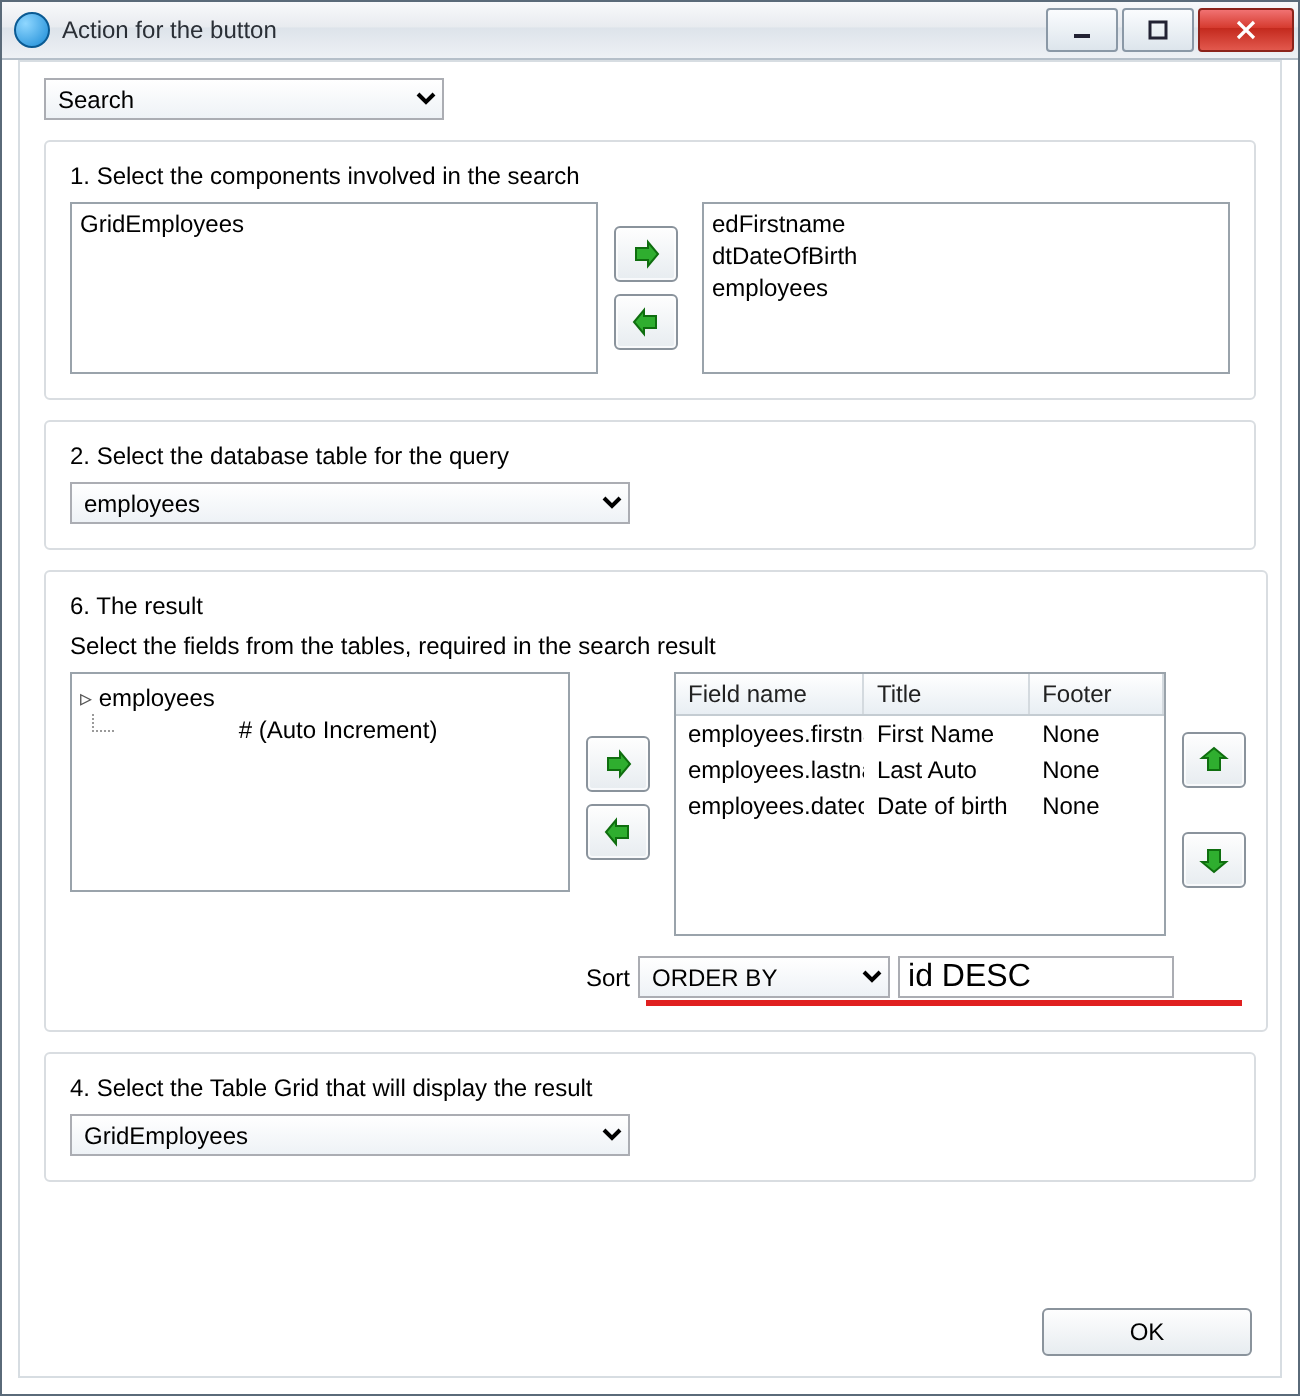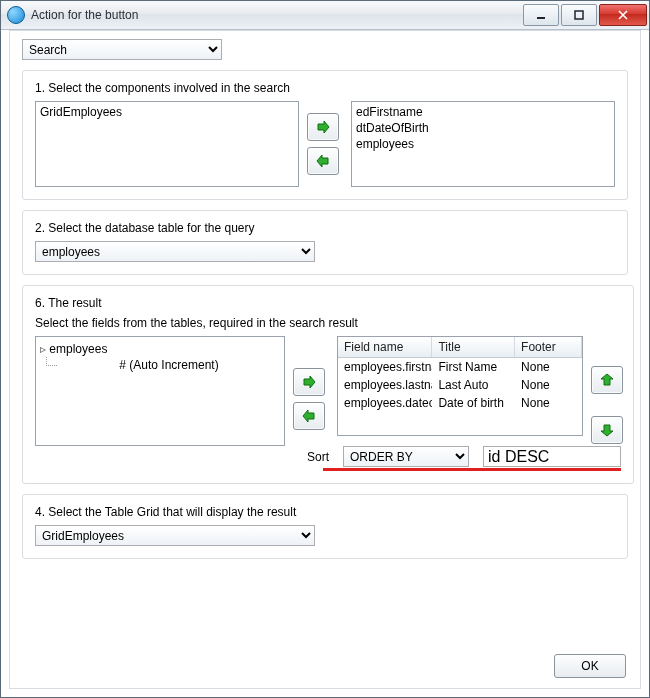--- a/index.html
+++ b/index.html
@@ -150,21 +150,21 @@
     left: 6px;
     top: 0;
     height: 8px;
     width: 10px;
     border-left: 1px dotted #9a9a9a;
     border-bottom: 1px dotted #9a9a9a;
   }
 
   .table-wrap {
     border: 1px solid #9aa3ab;
-    height: 100px;
+    height: 132px;
     box-sizing: border-box;
     overflow: hidden;
     display: flex;
     flex-direction: column;
   }
   .thead {
     display: grid;
     grid-template-columns: 1.2fr 1.05fr .85fr;
     background: linear-gradient(to bottom,#fff,#e8eef3);
     border-bottom: 1px solid #c4ccd2;
@@ -190,23 +190,23 @@
     display: flex;
     flex-direction: column;
     justify-content: space-between;
     height: 78px;
     padding-top: 30px;
   }
 
   .sort-row {
     display: flex;
     align-items: center;
-    gap: 14px;
+    gap: 4px;
+    margin-top: 10px;
     padding-left: 258px;
-    justify-content: flex-end;
   }
   .sort-row select { width: 126px; }
   .sort-row input[type=text] {
     width: 138px;
     height: 21px;
     box-sizing: border-box;
     border: 1px solid #abadb3;
     padding: 2px 4px;
     font-family: inherit;
     font-size: 16px;
@@ -218,21 +218,21 @@
     margin-left: 288px;
     width: 298px;
   }
 
   .footer-row {
     position: absolute;
     right: 14px;
     bottom: 10px;
   }
   button.ok {
-    width: 72px;
+    width: 105px;
     height: 24px;
     border: 1px solid #8a939c;
     border-radius: 3px;
     background: linear-gradient(to bottom,#fefefe,#e7ecf0);
     font-family: inherit;
     font-size: 12px;
   }
 </style>
 </head>
 <body>

